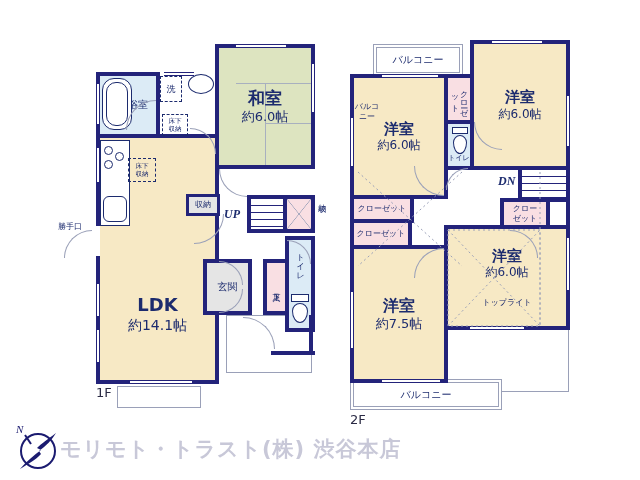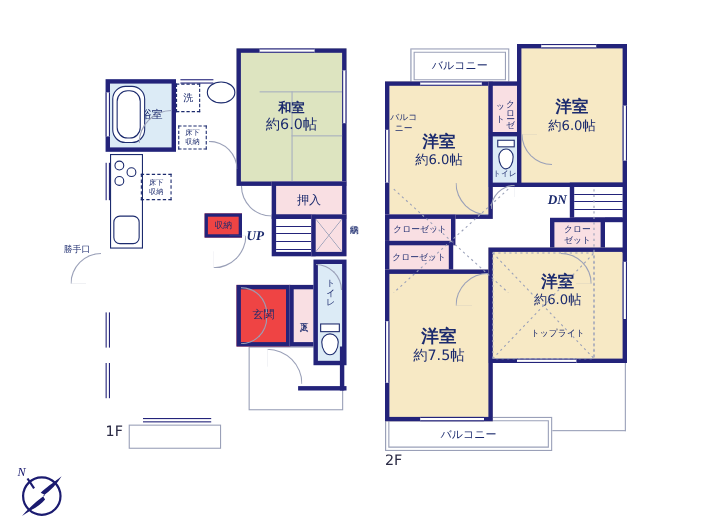--- a/index.html
+++ b/index.html
@@ -2,21 +2,21 @@
 <html><head>
 <meta charset="utf-8">
 <style>
   *{box-sizing:border-box}
   html,body{margin:0;padding:0;background:#fff}
   #canvas{position:relative;width:640px;height:480px;background:#fff;overflow:hidden;
           font-family:"DejaVu Sans",sans-serif;color:var(--ink,#1c2b6e)}
   .room{position:absolute;border:4px solid var(--wall);display:flex;flex-direction:column;
         align-items:center;justify-content:center;text-align:center;line-height:1.25}
   .cream{background:var(--cream)} .green{background:var(--green)}
-  .blue{background:var(--blue)}  .pink{background:var(--pink)}  .white{background:#ef4444}
+  .blue{background:var(--blue)}  .pink{background:var(--pink)}  .white{background:#e5e5e5}
   .rname{font-weight:bold;color:var(--ink)}
   .rsize{color:var(--ink)}
   .lbl{position:absolute;color:var(--ink);white-space:nowrap;line-height:1.2}
   .lblw{position:absolute;color:var(--ink);line-height:1.25;text-align:center}
   .vtext{writing-mode:vertical-rl;text-orientation:upright;white-space:normal;line-height:1.15}
   .thinbox{position:absolute;border:1px solid var(--line);background:#fff}
   .balcony{position:absolute;background:#fff;border:1px solid var(--line);
            box-shadow:inset 0 0 0 2px #fff,inset 0 0 0 3px var(--line);
            display:flex;align-items:center;justify-content:center}
   .wallseg{position:absolute;background:var(--wall)}
@@ -43,46 +43,47 @@
 </head>
 <body>
 
 <div id="canvas" style="--wall: #23237a; --ink: #1c2b6e; --cream: #f7e9c5; --green: #dde4c0; --blue: #dcebf6; --pink: #f9dfe3; --line: #9aa0b8; --footer: #c8c8d8; --logo: #1b1b70;">
 
   <div class="thinbox" style="left:226px;top:315px;width:86px;height:58px"></div>
   <div class="thinbox" style="left:117px;top:386px;width:84px;height:22px"></div>
   <div class="thinline" style="left:568px;top:330px;width:1px;height:62px"></div>
   <div class="thinline" style="left:502px;top:391px;width:67px;height:1px"></div>
 
+  <div class="room cream" style="left:96px;top:134px;width:123px;height:250px;padding-top:110px">
+    <span class="rname" style="font-size:18px">LDK</span>
+    <span class="rsize" style="font-size:14px">約14.1帖</span>
+  </div>
 
   <div class="room blue" style="left:96px;top:72px;width:64px;height:66px;padding-left:20px">
     <span class="rname" style="font-size:10px;font-weight:normal">浴室</span>
   </div>
 
 
   <div class="room green" style="left:215px;top:44px;width:100px;height:125px">
     <span class="tat" style="left:18%;top:30%;right:0;height:1px"></span>
     <span class="tat" style="left:50%;top:30%;width:1px;bottom:0"></span>
     <span class="tat" style="left:50%;top:64%;right:0;height:1px"></span>
-    <span class="rname" style="font-size:12px;position:relative">和室</span>
+    <span class="rname" style="font-size:17px;position:relative">和室</span>
     <span class="rsize" style="font-size:13px;position:relative">約6.0帖</span>
   </div>
 
-  <div class="room pink" style="left:247px;top:165px;width:68px;height:34px">
-    <span style="font-size:11px">押入</span>
-  </div>
 
   <div class="stairs" style="left:247px;top:195px;width:40px;height:38px"></div>
   <div class="room pink xdoor" style="left:283px;top:195px;width:32px;height:38px"></div>
 
   <div class="room white" style="left:186px;top:194px;width:34px;height:22px;border-width:3px">
     <span style="font-size:8px">収納</span>
   </div>
 
-  <div class="room white" style="left:215px;top:259px;width:49px;height:56px">
+  <div class="room white" style="left:203px;top:259px;width:49px;height:56px">
     <span style="font-size:10px">玄関</span>
   </div>
 
   <div class="room pink" style="left:263px;top:259px;width:26px;height:56px">
     <span class="vtext" style="font-size:8px">下足入</span>
   </div>
 
   <div class="room blue" style="left:285px;top:236px;width:30px;height:96px;padding-top:8px;justify-content:flex-start">
     <span class="vtext" style="font-size:8px">トイレ</span>
   </div>
@@ -217,14 +218,15 @@
     <line x1="448" y1="230" x2="540" y2="326"></line>
     <line x1="448" y1="326" x2="540" y2="230"></line>
   </svg>
 
   <svg style="position:absolute;left:10px;top:418px" width="54" height="58" viewBox="0 0 54 58">
     <circle cx="28" cy="33" r="17" fill="none" stroke="#1b1b70" stroke-width="2"></circle>
     <line x1="15" y1="17" x2="21" y2="26" stroke="#1b1b70" stroke-width="2"></line>
     <path d="M46 15 C37 22 32 25 27 30 L31 32 C24 37 17 43 10 51 C19 45 26 42 31 36 L29 33 C36 28 42 22 46 15 Z" fill="#1b1b70"></path>
     <text x="6" y="15" font-size="11" font-style="italic" fill="#1b1b70" font-family="Liberation Serif, serif">N</text>
   </svg>
+  <div class="lbl" style="left:60px;top:437px;font-size:21px;letter-spacing:1px;color:var(--footer);font-weight:bold">モリモト・トラスト(株) 渋谷本店</div>
 
 </div>
 
 </body></html>

